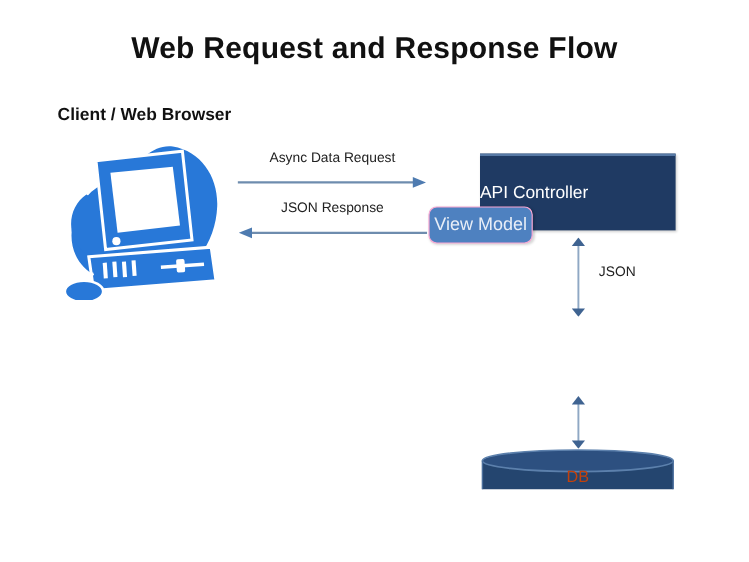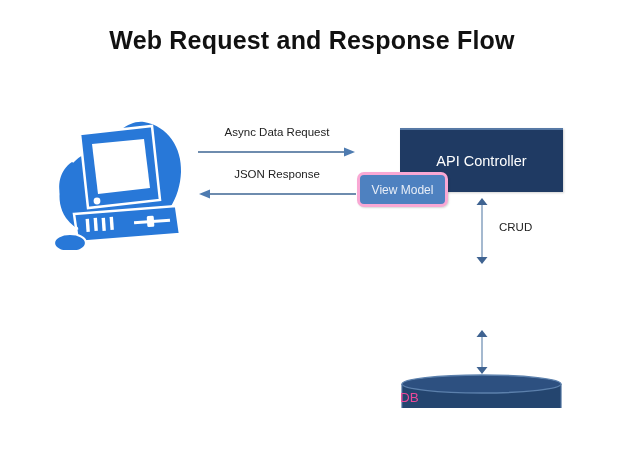--- a/index.html
+++ b/index.html
@@ -80,38 +80,38 @@
     position: absolute;
     left: 400px;
     width: 163px;
     background: #1F3A63;
     border-top: 2px solid #5779A5;
     box-sizing: border-box;
     color: #ffffff;
     font-size: 14.5px;
     display: flex;
     align-items: center;
-    justify-content: center;
+    justify-content: flex-start;
     box-shadow: 1px 1px 2px rgba(0,0,0,0.18);
   }
   #api-controller-box { top: 128px; height: 64px; }
   #data-access-box    { top: 270px; height: 54px; }
 
   
   #view-model-badge {
     position: absolute;
     left: 357px;
     top: 172px;
     width: 85px;
     height: 29px;
     background: #4E81C0;
-    border: 3px solid #f9a8d4;
+    border: 1px solid #f9a8d4;
     border-radius: 7px;
     color: #E8EEF7;
-    font-size: 12px;
+    font-size: 15px;
     display: flex;
     align-items: center;
     justify-content: center;
     box-shadow: 1px 1px 2px rgba(0,0,0,0.16);
   }
 
   
   .vert-arrow {
     position: absolute;
     left: 473px;
@@ -134,31 +134,33 @@
     left: 400px;
     top: 374px;
     width: 163px;
     height: 46px;
   }
   #db-label {
     position: absolute;
     left: 400px;
     top: 390px;
     width: 163px;
+    text-align: center;
     font-size: 13.5px;
-    color: #ec4899;
+    color: #c2410c;
   }
 </style>
 </head>
 <body>
 
 <div id="canvas">
 
   <div id="diagram-title">Web Request and Response Flow</div>
 
+  <div class="section-header" id="client-header">Client / Web Browser</div>
 
 
   <div id="client-illustration">
     <svg viewBox="0 0 150 140" width="150" height="140" xmlns="http://www.w3.org/2000/svg">
 
       <path d="M 96 12 C 120 16 134 38 133 62 C 132 88 118 112 92 122
                C 66 132 32 128 18 108 C 6 90 12 66 26 52
                C 38 40 50 42 58 34 C 68 24 80 10 96 12 Z" fill="#2878D8"></path>
       <path d="M 24 52 C 12 60 8 76 14 90 C 20 104 38 110 52 104
                C 62 100 64 88 58 78 C 52 68 38 60 24 52 Z" fill="#2878D8"></path>
@@ -213,21 +215,21 @@
   <div id="view-model-badge">
     <span>View Model</span>
   </div>
 
   <svg class="vert-arrow" id="crud-arrow" viewBox="0 0 18 66" width="18" height="66" xmlns="http://www.w3.org/2000/svg">
     <line x1="9" y1="6" x2="9" y2="60" stroke="#8FA8C4" stroke-width="1.6"></line>
     <path d="M 3.5 7 L 9 0 L 14.5 7 Z" fill="#3F6391"></path>
     <path d="M 3.5 59 L 9 66 L 14.5 59 Z" fill="#3F6391"></path>
   </svg>
 
-  <div id="crud-label">CRUD</div>
+  <div id="crud-label">JSON</div>
 
 
   <svg class="vert-arrow" id="db-arrow" viewBox="0 0 18 44" width="18" height="44" xmlns="http://www.w3.org/2000/svg">
     <line x1="9" y1="6" x2="9" y2="38" stroke="#8FA8C4" stroke-width="1.6"></line>
     <path d="M 3.5 7 L 9 0 L 14.5 7 Z" fill="#3F6391"></path>
     <path d="M 3.5 37 L 9 44 L 14.5 37 Z" fill="#3F6391"></path>
   </svg>
 
   <svg id="db-cylinder" viewBox="0 0 163 46" width="163" height="46" xmlns="http://www.w3.org/2000/svg">
 

